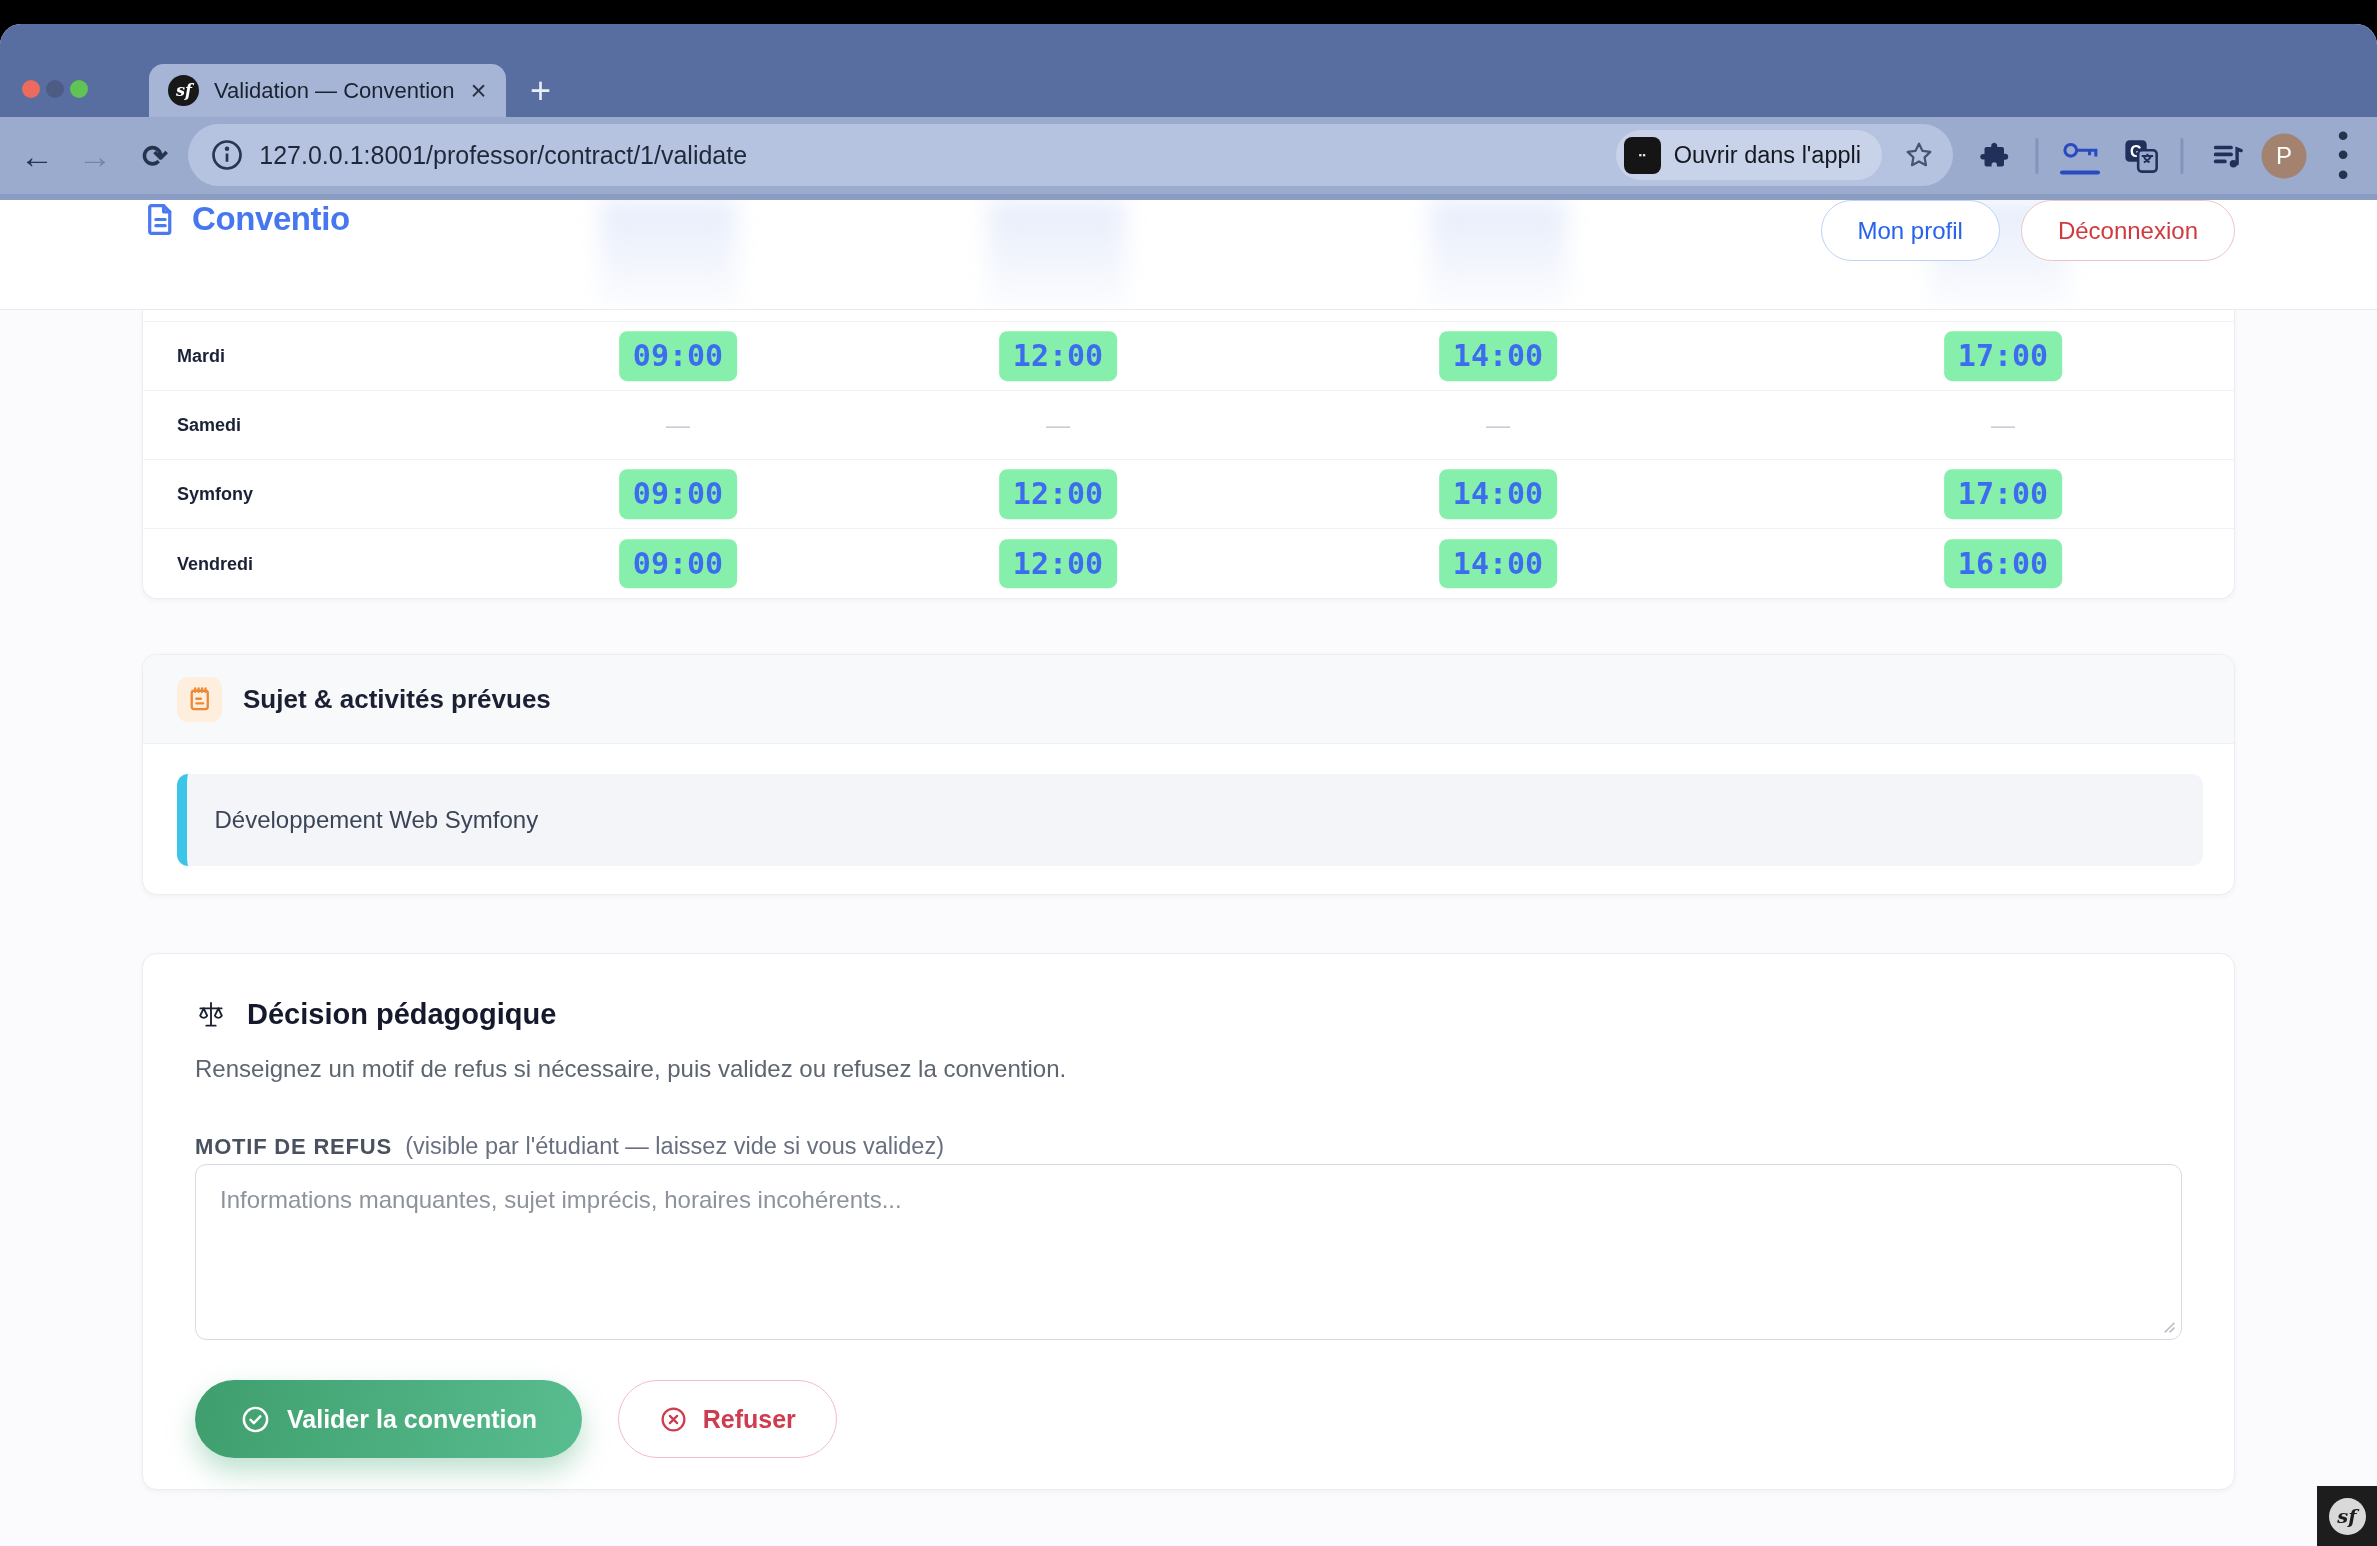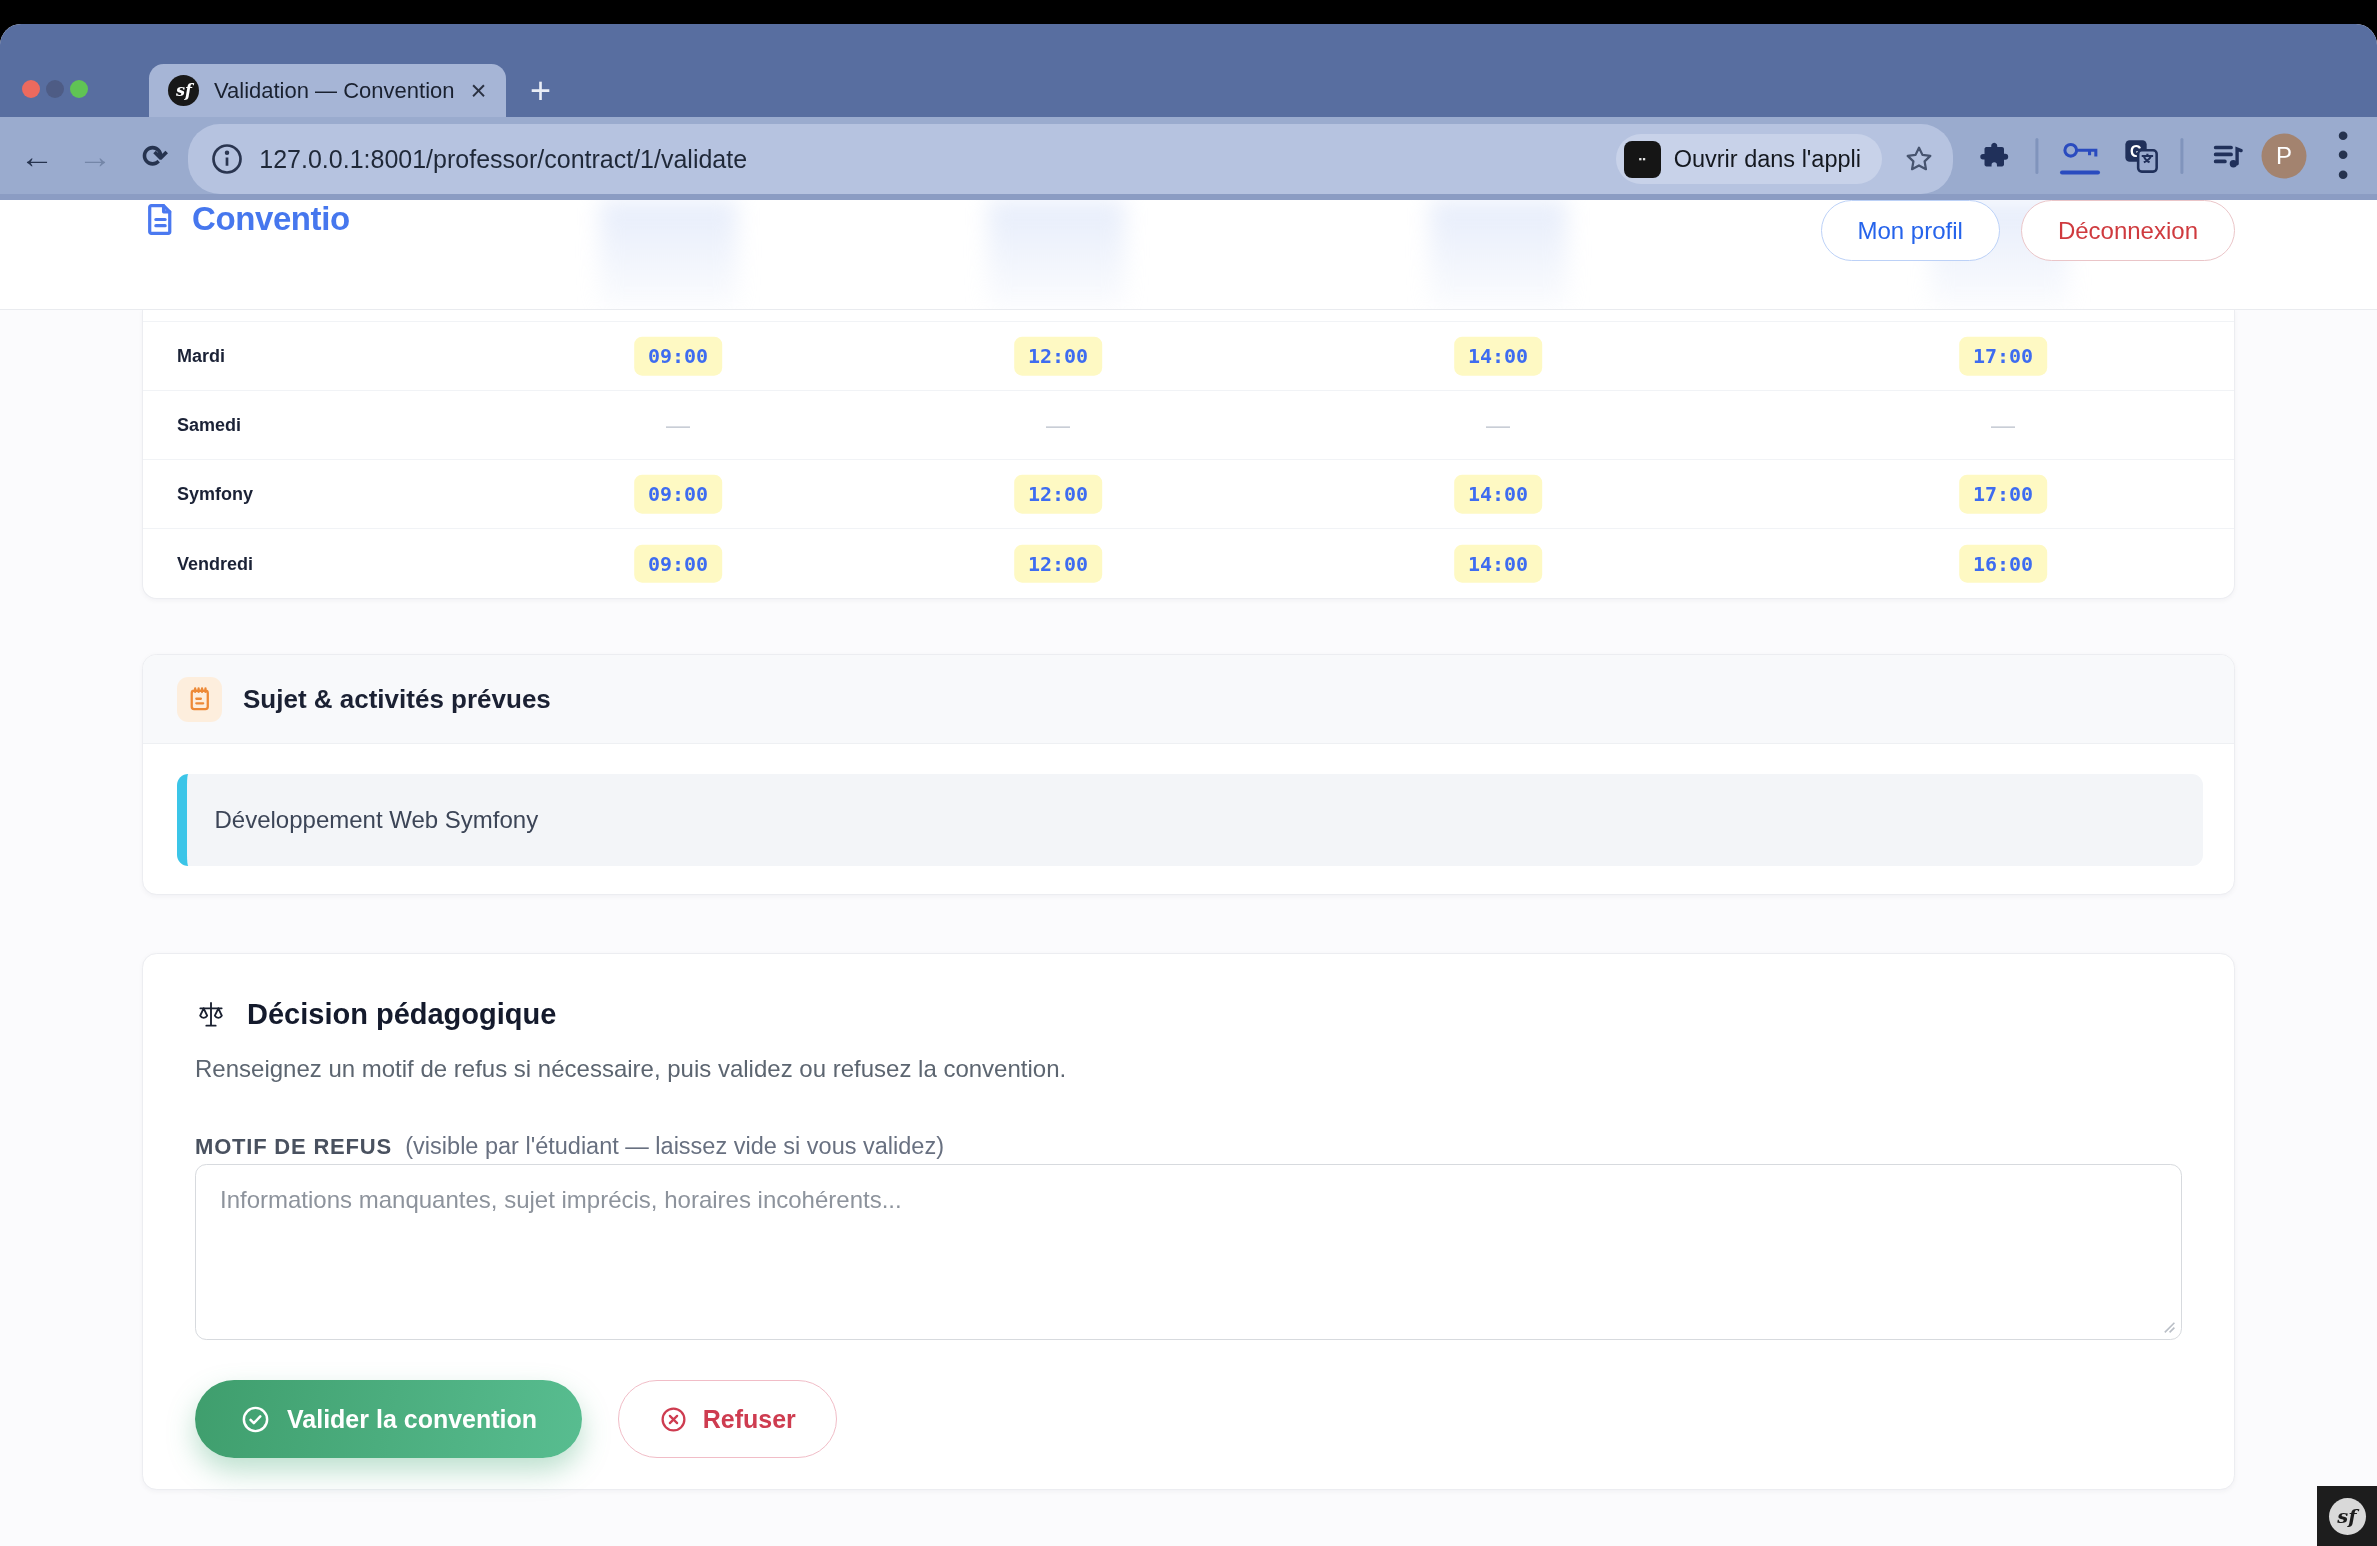--- a/index.html
+++ b/index.html
@@ -26,21 +26,21 @@
   .tab-close { font-size:27.5px; color:#2a3142; line-height:1; flex:0 0 auto; }
   .newtab-btn { position:absolute; left:530px; top:40px; height:53px; display:flex; align-items:center;
                 color:#e9edf6; font-size:36px; font-weight:300; }
 
   .toolbar { position:relative; height:77px; background:#9aabce; }
   .nav-ico { position:absolute; top:50%; transform:translate(-50%,-50%); font-size:34px; line-height:1; }
   .ico-back    { left:37px;  color:#26334f; }
   .ico-forward { left:95px; color:#7486a8; }
   .ico-reload  { left:155px; color:#26334f; font-size:31px; font-weight:bold; }
 
-  .omnibox { position:absolute; left:188px; top:7.3px; height:70px; width:1765px;
+  .omnibox { position:absolute; left:188px; top:7.3px; height:62px; width:1765px;
              background:#b6c3e0; border-radius:32px; display:flex; align-items:center; padding:0 18px; }
   .info-badge { width:42px; height:42px; border-radius:50%; display:flex; align-items:center; justify-content:center; flex:0 0 auto; }
   .url-text { margin-left:11.3px; font-size:25px; color:#1f2838; flex:1 1 auto; }
   .open-app-chip { display:flex; align-items:center; gap:13px; height:50px; padding:0 21px 0 8px;
                    background:#c8d2e9; border-radius:25px; flex:0 0 auto; margin-right:21px; }
   .app-chip-icon { width:37px; height:37px; border-radius:8px; background:#151515; color:#e8e8e8;
                    display:flex; align-items:center; justify-content:center; font-size:9px; letter-spacing:0.4px; }
   .open-app-label { font-size:23.5px; color:#14181f; }
 
   .toolbar-right-ico { position:absolute; top:50%; transform:translate(-50%,-50%); }
@@ -79,22 +79,22 @@
 
   
   .table-card { border-top:none; border-radius:0 0 14.6px 14.6px; overflow:hidden; }
   .row-sliver { height:12px; border-bottom:1.6px solid #f1f3f6; }
   .trow { position:relative; height:69px; border-bottom:1.6px solid #f1f3f6; }
   .trow:last-child { border-bottom:none; }
   .day { position:absolute; left:34px; top:50%; transform:translateY(-50%);
          font-size:18px; font-weight:bold; color:#1b2236; }
   .cell { position:absolute; top:50%; transform:translate(-50%,-50%); }
   .c0{ left:535px; } .c1{ left:915px; } .c2{ left:1355px; } .c3{ left:1860px; }
-  .chip { background:#fef9c3; color:#3e6cf0; font-family:"DejaVu Sans Mono", monospace;
-          font-weight:bold; font-size:20px; padding:7.3px 13.7px; border-radius:8px; }
+  .chip { background:#86efac; color:#3e6cf0; font-family:"DejaVu Sans Mono", monospace;
+          font-weight:bold; font-size:30px; padding:7.3px 13.7px; border-radius:8px; }
   .dash { color:#c9ced6; font-size:24px; }
 
   
   .subject-card { margin-top:55px; overflow:hidden; }
   .subject-head { height:89px; background:#f8f9fb; border-bottom:1.6px solid #eef0f3;
                   display:flex; align-items:center; padding:0 34px; gap:21px; }
   .subject-ico-box { width:45px; height:45px; border-radius:11.3px; background:#fdeedd;
                      display:flex; align-items:center; justify-content:center; }
   .subject-title { font-size:26px; font-weight:bold; color:#1b2133; }
   .subject-body { padding:30px 31px 28px 34px; }

